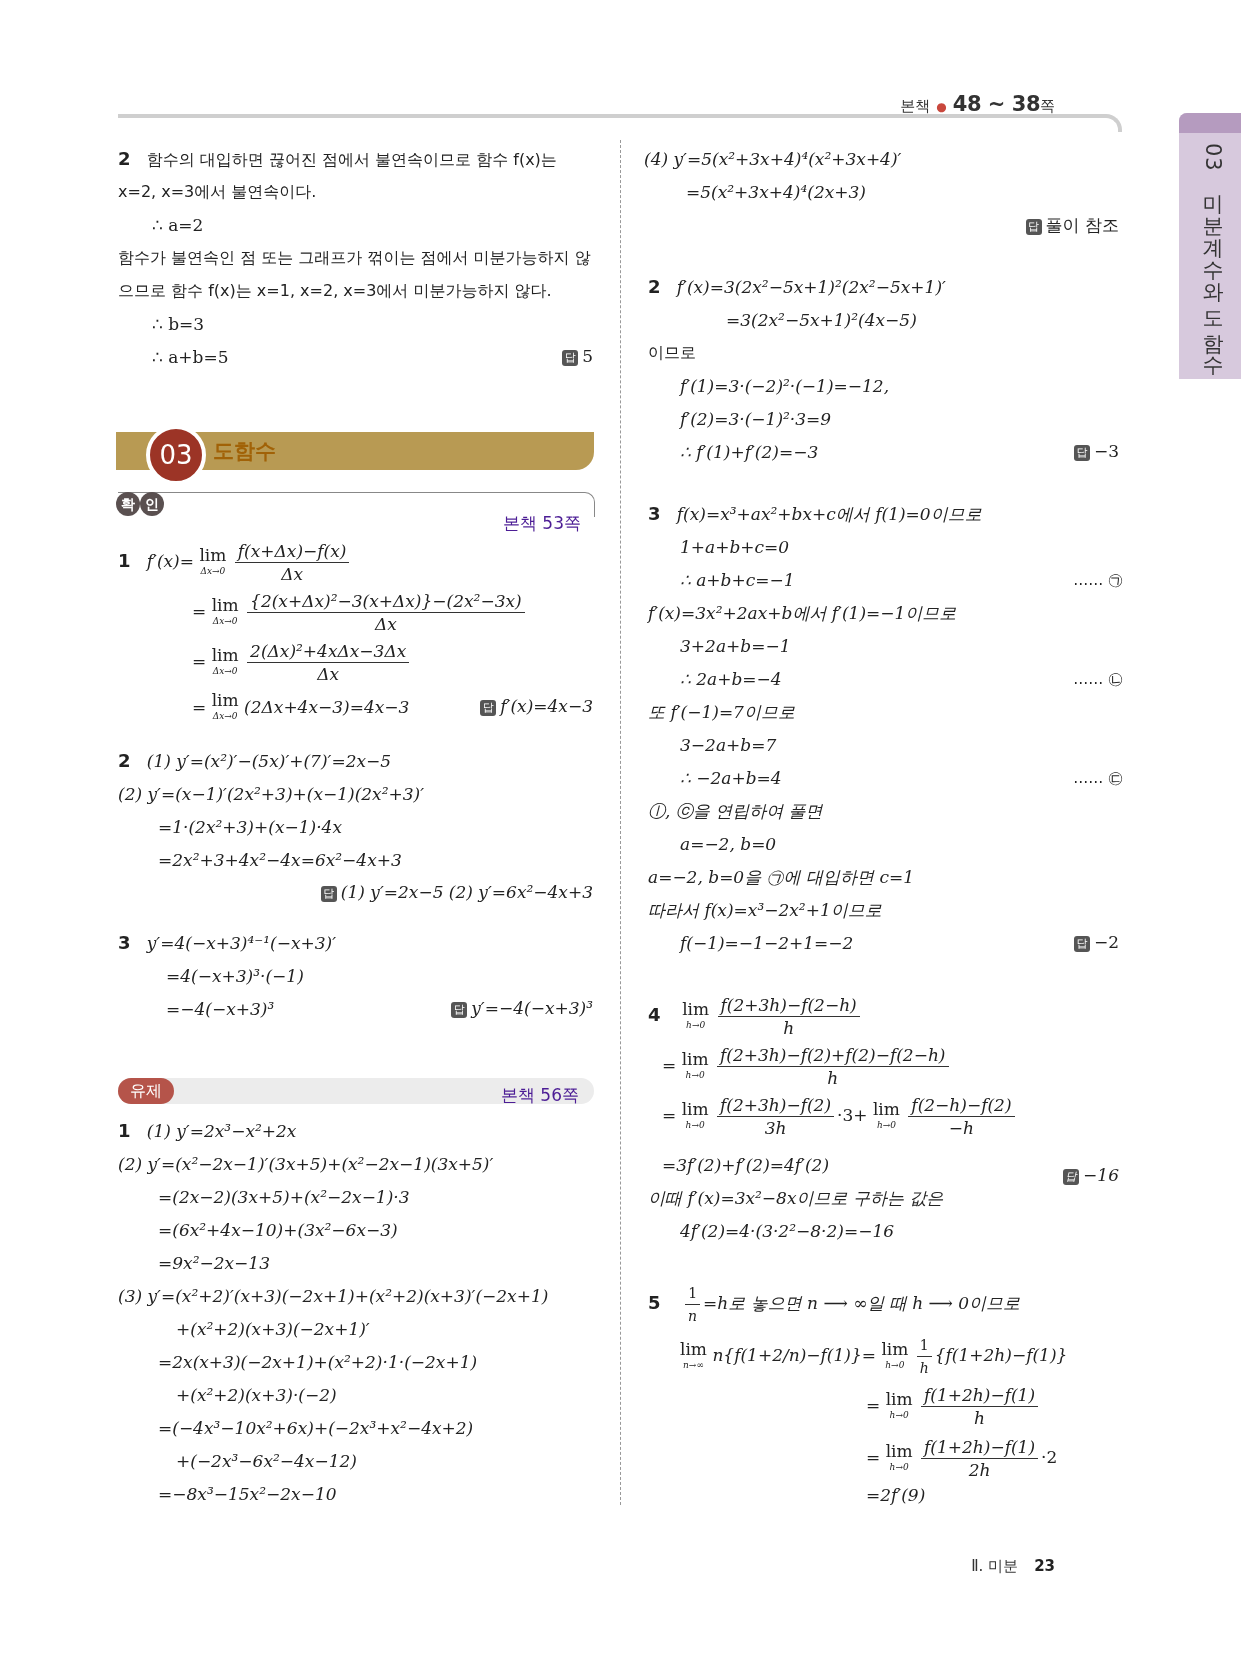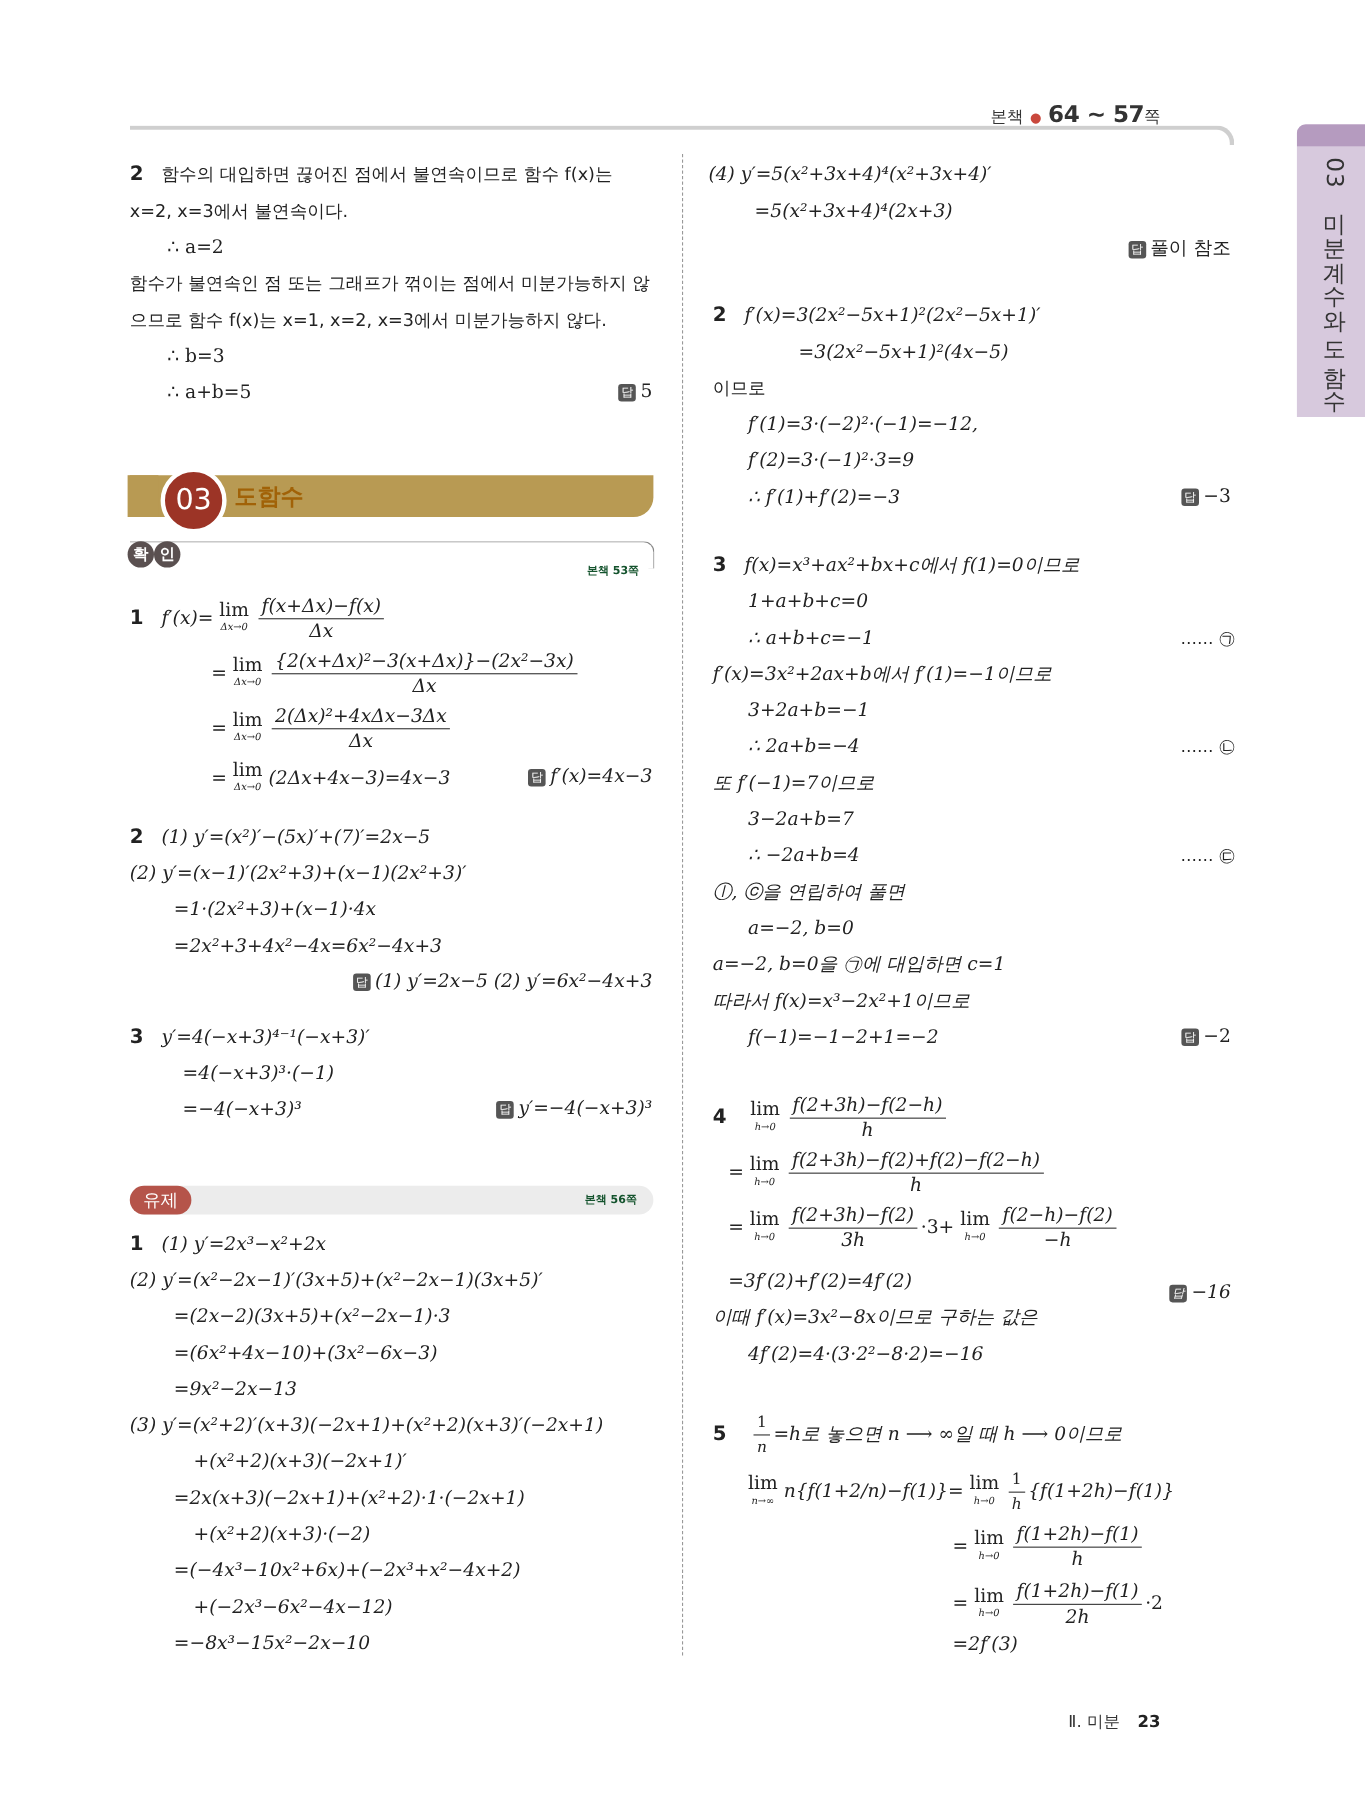--- a/index.html
+++ b/index.html
@@ -21,38 +21,38 @@
   i{font-style:italic;}
   .ans{position:absolute;white-space:nowrap;font-size:17px;}
   .ans-icon{display:inline-block;width:16px;height:16px;background:#555;color:#fff;border-radius:3px;font-size:11px;line-height:16px;text-align:center;margin-right:4px;vertical-align:1px;font-family:"DejaVu Sans",sans-serif;}
   .sec-band{left:118px;top:432px;width:476px;height:38px;background:#b89a53;border-bottom-right-radius:18px;}
   .sec-band .pre{position:absolute;left:-2px;top:0;width:28px;height:38px;background:#b89a53;}
   .sec-circle{left:146px;top:425px;width:52px;height:52px;border-radius:50%;background:#9c3426;border:4px solid #fff;color:#fff;font-size:26px;text-align:center;line-height:52px;font-family:"DejaVu Sans",sans-serif;}
   .sec-title{left:213px;top:437px;font-size:21px;font-weight:bold;color:#a16207;font-family:"DejaVu Sans",sans-serif;}
   .check-hdr{left:118px;top:492px;width:476px;height:24px;border-top:1.5px solid #888;border-right:1.5px solid #888;border-top-right-radius:10px;}
   .pill{display:inline-block;width:24px;height:24px;border-radius:50%;background:#5a5050;color:#fff;font-size:14px;text-align:center;line-height:24px;font-family:"DejaVu Sans",sans-serif;font-weight:bold;}
   .check-pills{left:116px;top:492px;}
-  .ref-small{font-size:10px;color:#14532d;font-family:"DejaVu Sans",sans-serif;font-weight:bold;}
+  .ref-small{font-size:17px;color:#4c1d95;font-family:"DejaVu Sans",sans-serif;}
   .yj-band{left:118px;top:1078px;width:476px;height:26px;background:#ececec;border-radius:13px;}
   .yj-badge{left:118px;top:1078px;width:56px;height:26px;background:#b5544a;color:#fff;border-radius:13px;font-size:16px;text-align:center;line-height:26px;font-family:"DejaVu Sans",sans-serif;}
   .frac{display:inline-flex;flex-direction:column;align-items:center;vertical-align:middle;margin:0 3px;}
   .frac .n{border-bottom:1.2px solid #333;padding:0 3px;line-height:22px;}
   .frac .d{line-height:22px;}
   .lim{display:inline-flex;flex-direction:column;align-items:center;vertical-align:middle;line-height:16px;}
   .lim .sub{font-size:9px;font-style:italic;}
   .circ{font-family:"DejaVu Sans",sans-serif;font-size:15px;}
   .footer{right:186px;top:1555px;font-family:"DejaVu Sans",sans-serif;}
   .footer .ch{font-size:15px;color:#333;margin-right:16px;}
   .footer .pg{font-size:15px;font-weight:bold;}
 </style>
 </head>
 <body>
 
 <div class="abs hdr-ref sans">
-  <span>본책</span><span class="dot">●</span><span class="num">64 ~ 57</span><span>쪽</span>
+  <span>본책</span><span class="dot">●</span><span class="num">48 ~ 38</span><span>쪽</span>
 </div>
 <div class="abs hdr-line"></div>
 <div class="abs side-tab sans">
   <div class="cap"></div>
   <div class="txt">03 미분계수와 도함수</div>
 </div>
 <div class="abs divider"></div>
 
 <div>
 
@@ -260,18 +260,18 @@
   <div class="line" style="left:866px;top:1436px;">=
     <span class="lim">
         <span>lim</span>
         <span class="sub">h→0</span>
       </span>
     <span class="frac">
         <i class="n">f(1+2h)−f(1)</i>
         <i class="d">2h</i>
       </span><span>·2</span>
   </div>
-  <div class="line" style="left:866px;top:1484px;"><i>=2f′(3)</i></div>
+  <div class="line" style="left:866px;top:1484px;"><i>=2f′(9)</i></div>
 </div>
 
 <div class="abs footer">
   <span class="ch">Ⅱ. 미분</span><span class="pg">23</span>
 </div>
 
 </body></html>

